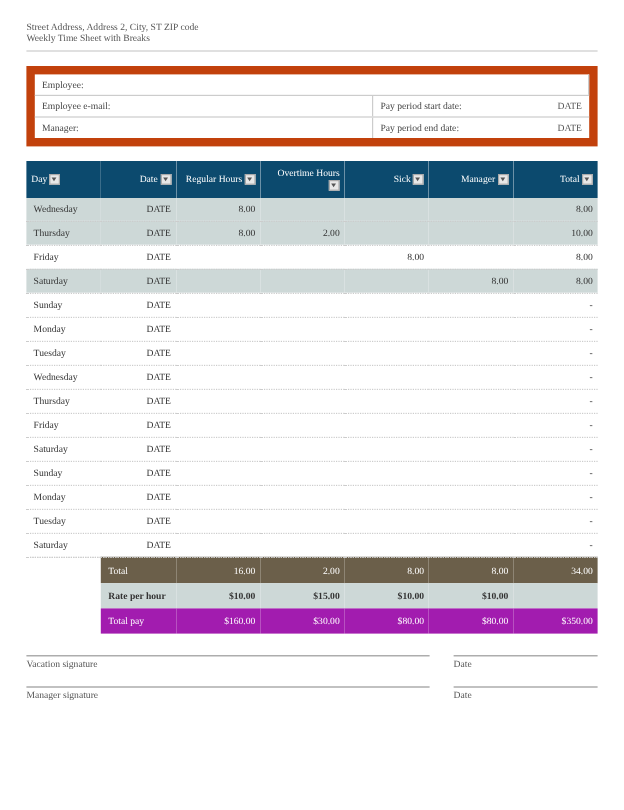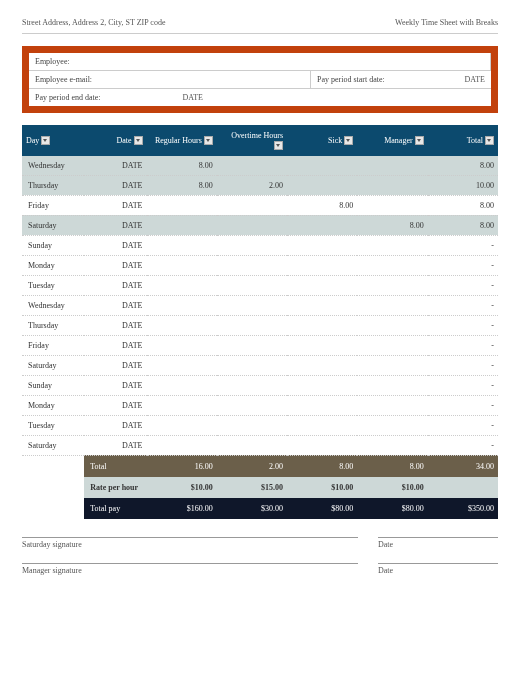--- a/index.html
+++ b/index.html
@@ -1,19 +1,19 @@
 <!DOCTYPE html>
 <html><head>
 <meta charset="utf-8">
 <style>
   * { box-sizing: border-box; margin: 0; padding: 0; }
   body { font-family: Georgia, 'Times New Roman', serif; background: #fff; width: 520px; height: 675px; padding: 18px 22px; font-size: 9px; color: #333; }
   .header { border-bottom: 1px solid #ccc; padding-bottom: 6px; margin-bottom: 12px; }
   .company-name { font-size: 18px; color: #7a6a4a; font-weight: normal; margin-bottom: 2px; }
-  .header-sub { display: flex; justify-content: space-between; font-size: 8px; color: #555; }
+  .header-sub { display: flex; justify-content: space-between; font-size: 8px; color: #555; flex-direction: column; }
   .info-box { border: 7px solid #c2410c; margin-bottom: 12px; }
   .info-row { display: flex; border-bottom: 1px solid #ccc; }
   .info-row:last-child { border-bottom: none; }
   .info-cell { padding: 4px 6px; font-size: 8px; color: #444; }
   .info-left { flex: 1; border-right: 1px solid #ccc; }
   .info-right { flex: 0 0 180px; display: flex; justify-content: space-between; }
   .info-right .val { color: #555; font-size: 8px; }
   table { width: 100%; border-collapse: collapse; }
   thead th { background: #0c4a6e; color: #fff; font-weight: normal; font-size: 8px; padding: 6px 4px; text-align: right; position: relative; }
   thead th:first-child { text-align: left; }
@@ -24,21 +24,21 @@
   tbody tr.alt { background: #cdd8d7; }
   tbody tr.plain { background: #fff; }
   .col-day { width: 62px; }
   .col-date { width: 62px; }
   .col-num { width: 70px; }
   tfoot td { padding: 6px 4px; font-size: 8px; text-align: right; font-weight: normal; }
   tfoot tr.total-row td { background: #6b5f4a; color: #fff; }
   tfoot tr.total-row td:first-child { background: #fff; }
   tfoot tr.rate-row td { background: #cdd8d7; color: #333; font-weight: bold; }
   tfoot tr.rate-row td:first-child { background: #fff; }
-  tfoot tr.pay-row td { background: #0f172a; color: #fff; }
+  tfoot tr.pay-row td { background: #a21caf; color: #fff; }
   tfoot tr.pay-row td:first-child { background: #fff; }
   tfoot td.label { text-align: left; padding-left: 6px; }
   .sigs { margin-top: 18px; display: flex; flex-direction: column; gap: 14px; }
   .sig-line { display: flex; gap: 20px; }
   .sig-left { flex: 1; border-top: 1px solid #999; padding-top: 2px; font-size: 8px; color: #555; }
   .sig-right { flex: 0 0 120px; border-top: 1px solid #999; padding-top: 2px; font-size: 8px; color: #555; }
 </style>
 </head>
 <body>
 
@@ -54,20 +54,21 @@
     <div class="info-cell info-left">Employee:</div>
   </div>
   <div class="info-row">
     <div class="info-cell info-left">Employee e-mail:</div>
     <div class="info-cell info-right">
         <span>Pay period start date:</span>
         <span class="val">DATE</span>
       </div>
   </div>
   <div class="info-row">
+    <div class="info-cell info-left">Manager:</div>
     <div class="info-cell info-right">
         <span>Pay period end date:</span>
         <span class="val">DATE</span>
       </div>
   </div>
 </div>
 
 <table>
   <thead>
     <tr id="header-row">
@@ -243,20 +244,20 @@
       <td>$30.00</td>
       <td>$80.00</td>
       <td>$80.00</td>
       <td>$350.00</td>
     </tr>
   </tfoot>
 </table>
 
 <div class="sigs">
   <div class="sig-line">
-    <div class="sig-left">Saturday signature</div>
+    <div class="sig-left">Vacation signature</div>
     <div class="sig-right">Date</div>
   </div>
   <div class="sig-line">
     <div class="sig-left">Manager signature</div>
     <div class="sig-right">Date</div>
   </div>
 </div>
 
 </body></html>

